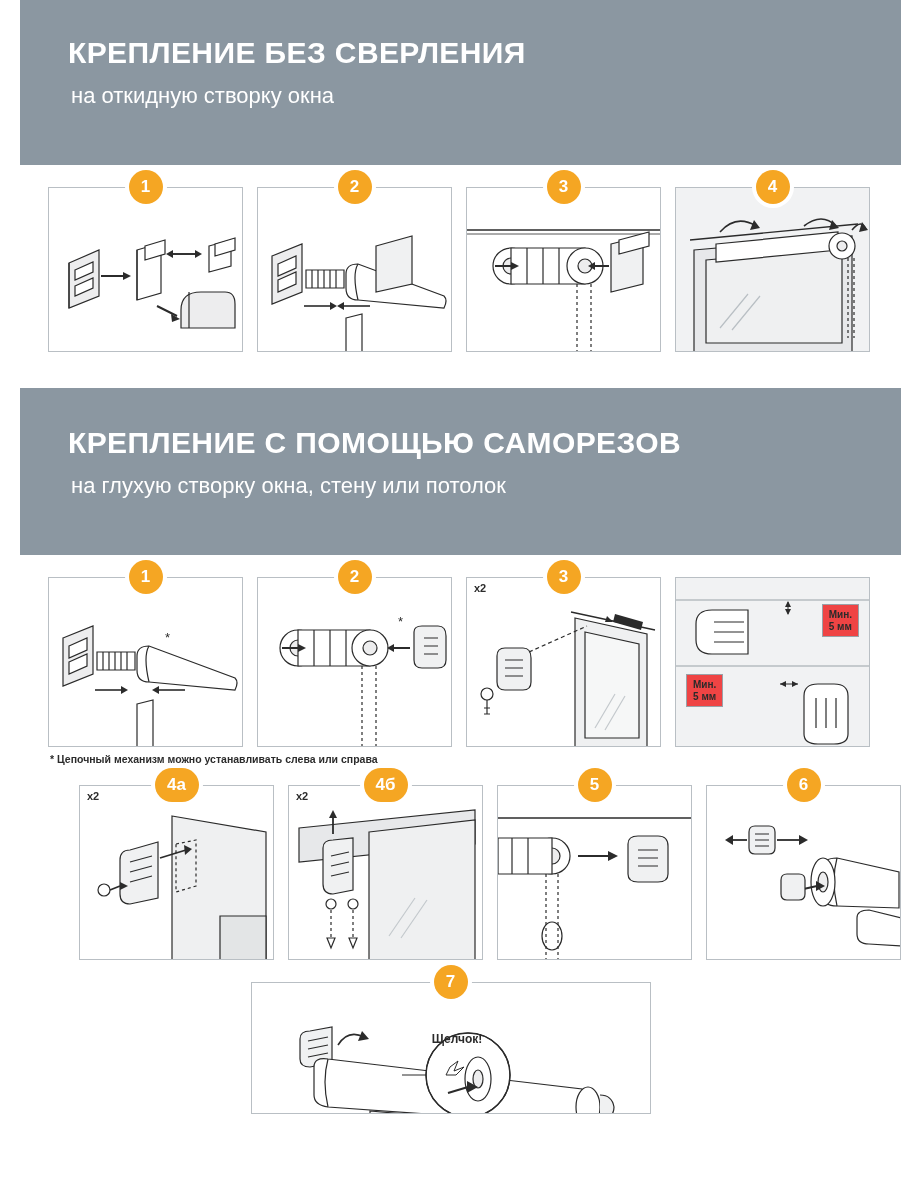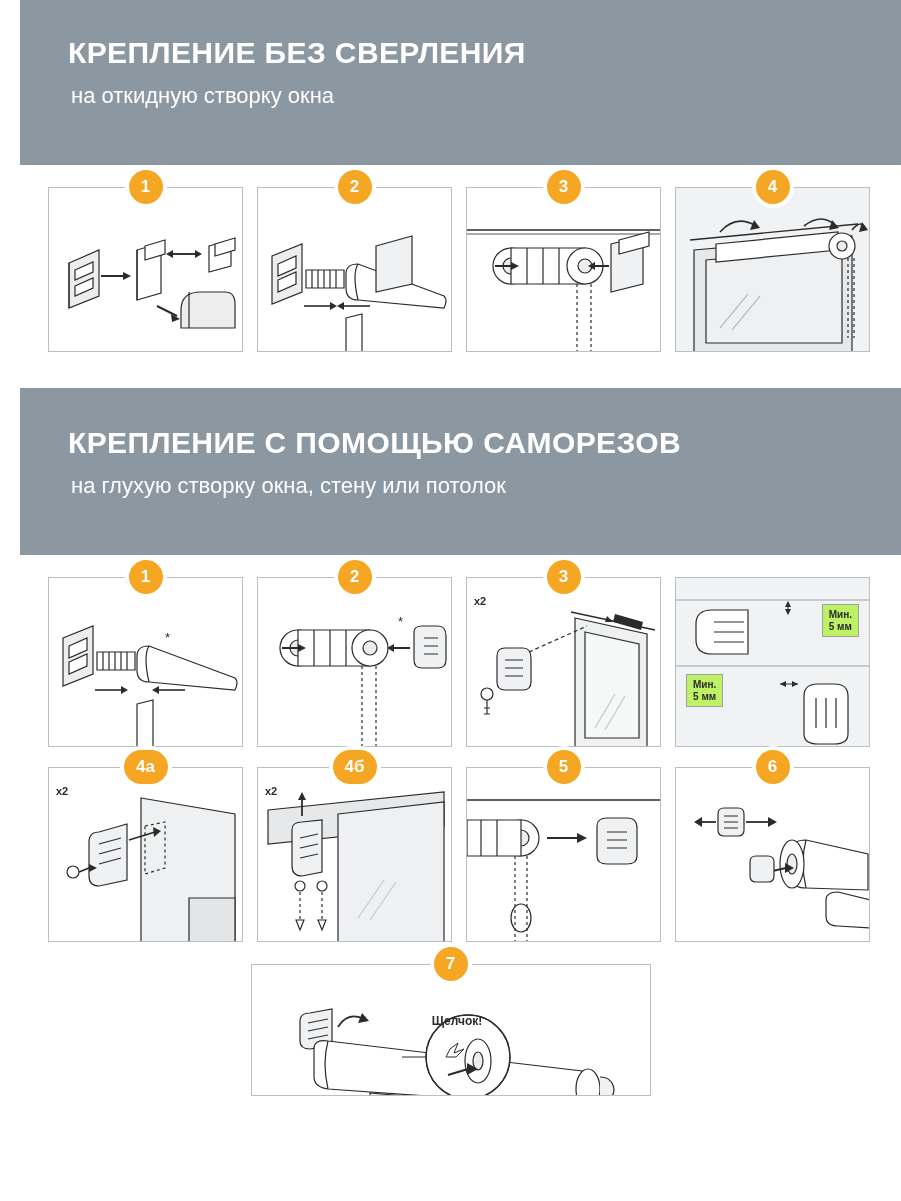--- a/index.html
+++ b/index.html
@@ -88,37 +88,37 @@
   }
   .badge.wide {
     width: 44px;
     border-radius: 22px;
   }
   .cellwrap {
     position: relative;
   }
   .x2 {
     position: absolute;
-    top: 18px;
+    top: 5px;
     left: 8px;
     font-size: 11px;
     font-weight: bold;
     color: #2b2b2b;
     z-index: 4;
   }
   .footnote {
     font-size: 10.5px;
     font-weight: bold;
     color: #2b2b2b;
     padding: 6px 0 0 50px;
   }
   .minbox {
     position: absolute;
     border: 1px solid #9aa1a7;
-    background: #bef264;
+    background: #ef4444;
     font-size: 10px;
     font-weight: bold;
     line-height: 1.15;
     text-align: center;
     padding: 4px 6px;
     color: #2b2b2b;
   }
   svg { display: block; }
 </style>
 </head>
@@ -373,23 +373,24 @@
           <span>5 мм</span>
         </div>
         <div class="minbox" style="left:10px;top:96px;">
           <span>Мин.</span><br>
           <span>5 мм</span>
         </div>
       </div>
     </div>
 
   </div>
+  <div class="footnote">* Цепочный механизм можно устанавливать слева или справа</div>
 </div>
 
-<div class="strip" style="padding-top:20px;">
+<div class="strip" style="padding-top:20px;padding-left:31px;">
   <div class="row">
 
     <div class="cellwrap" style="width:195px;">
       <div class="badge wide">4а</div>
       <div class="x2">x2</div>
       <div class="cell" style="width:195px;height:175px;">
         <svg width="195" height="175" viewBox="0 0 195 175">
           <g fill="none" stroke="#2b2b2b" stroke-width="1.2">
 
             <path d="M92 30 L186 46 L186 175 L92 175 Z" fill="#eff0f1"></path>

